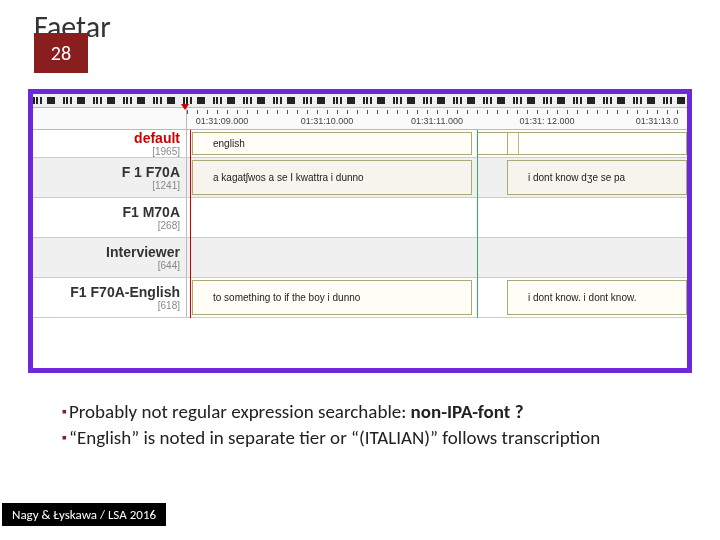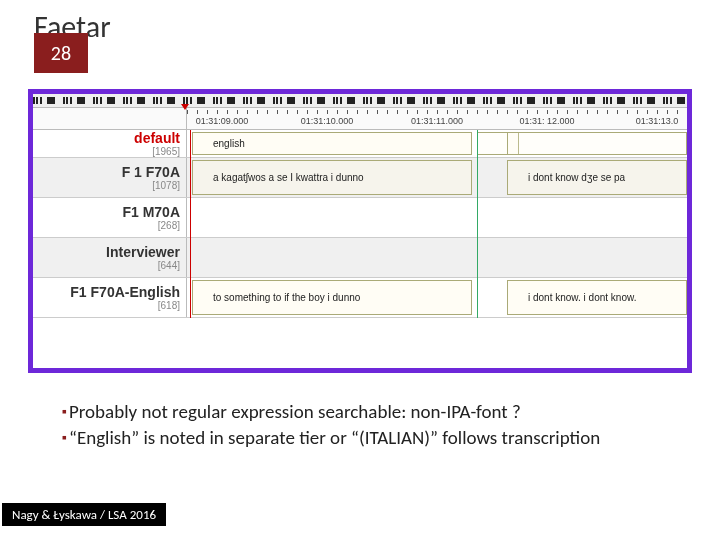--- a/index.html
+++ b/index.html
@@ -177,21 +177,21 @@
     display: flex;
     align-items: flex-start;
   }
   .bullet-mark {
     color: #8a1e1e;
     font-size: 14px;
     margin-right: 2px;
     margin-top: 4px;
   }
   .bullet-text { flex: 1; }
-  .bold { font-weight: normal; }
+  .bold { font-weight: bold; }
   .indent-wrap { margin-left: 0; }
   .footer-box {
     position: absolute;
     bottom: 14px;
     left: 2px;
     background: #000000;
     color: #fff;
     font-size: 13px;
     padding: 4px 10px;
   }
@@ -232,21 +232,21 @@
       <div class="tier-content">
         <div class="annotation" style="left:1%;width:56%;">english</div>
         <div class="annotation empty" style="left:58%;width:5%;"></div>
         <div class="annotation empty" style="left:64%;width:36%;"></div>
       </div>
     </div>
 
     <div class="tier-row alt" style="min-height:40px;">
       <div class="tier-label">
         <span class="tier-name">F 1 F70A</span>
-        <span class="tier-count">[1078]</span>
+        <span class="tier-count">[1241]</span>
       </div>
       <div class="tier-content">
         <div class="annotation" style="left:64%;width:36%;">i dont know dʒe se pa</div>
         <div class="annotation" style="left:1%;width:56%;">a kagatʃwos a se I kwattra i dunno</div>
       </div>
     </div>
 
     <div class="tier-row" style="min-height:40px;">
       <div class="tier-label">
         <span class="tier-name">F1 M70A</span>

